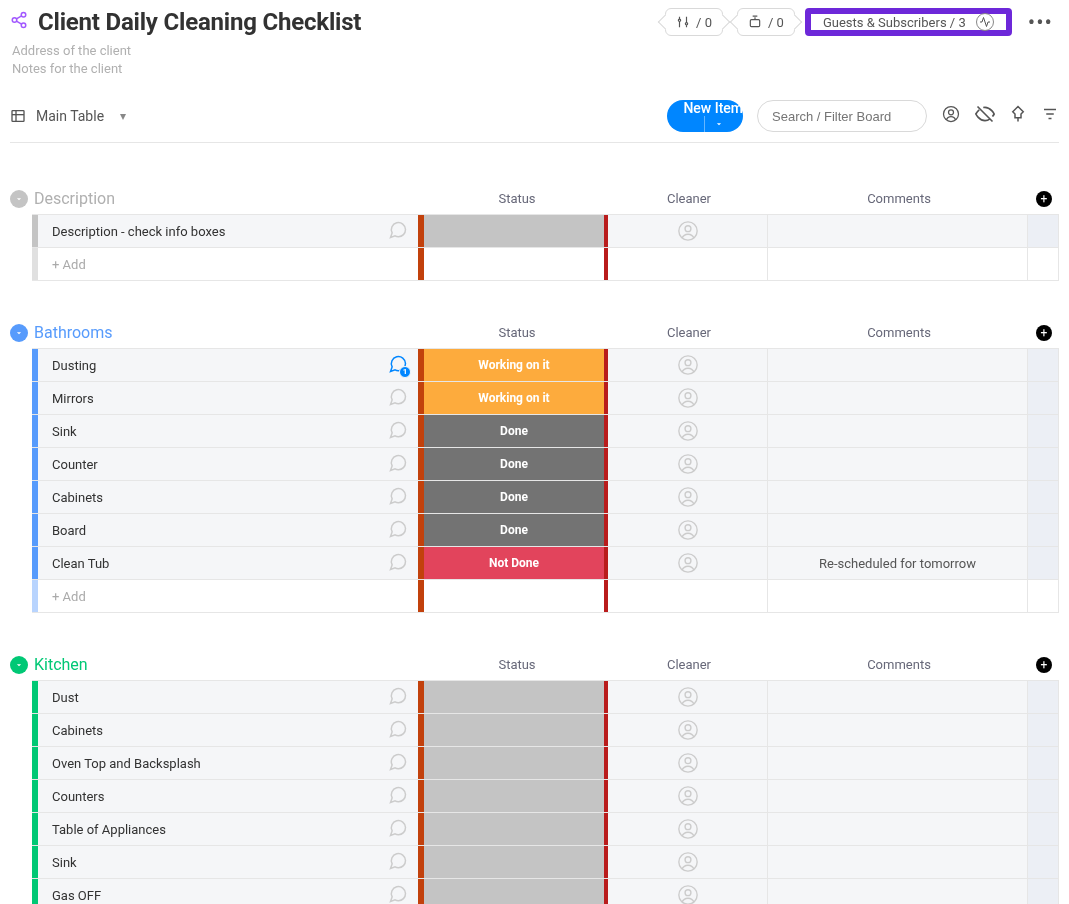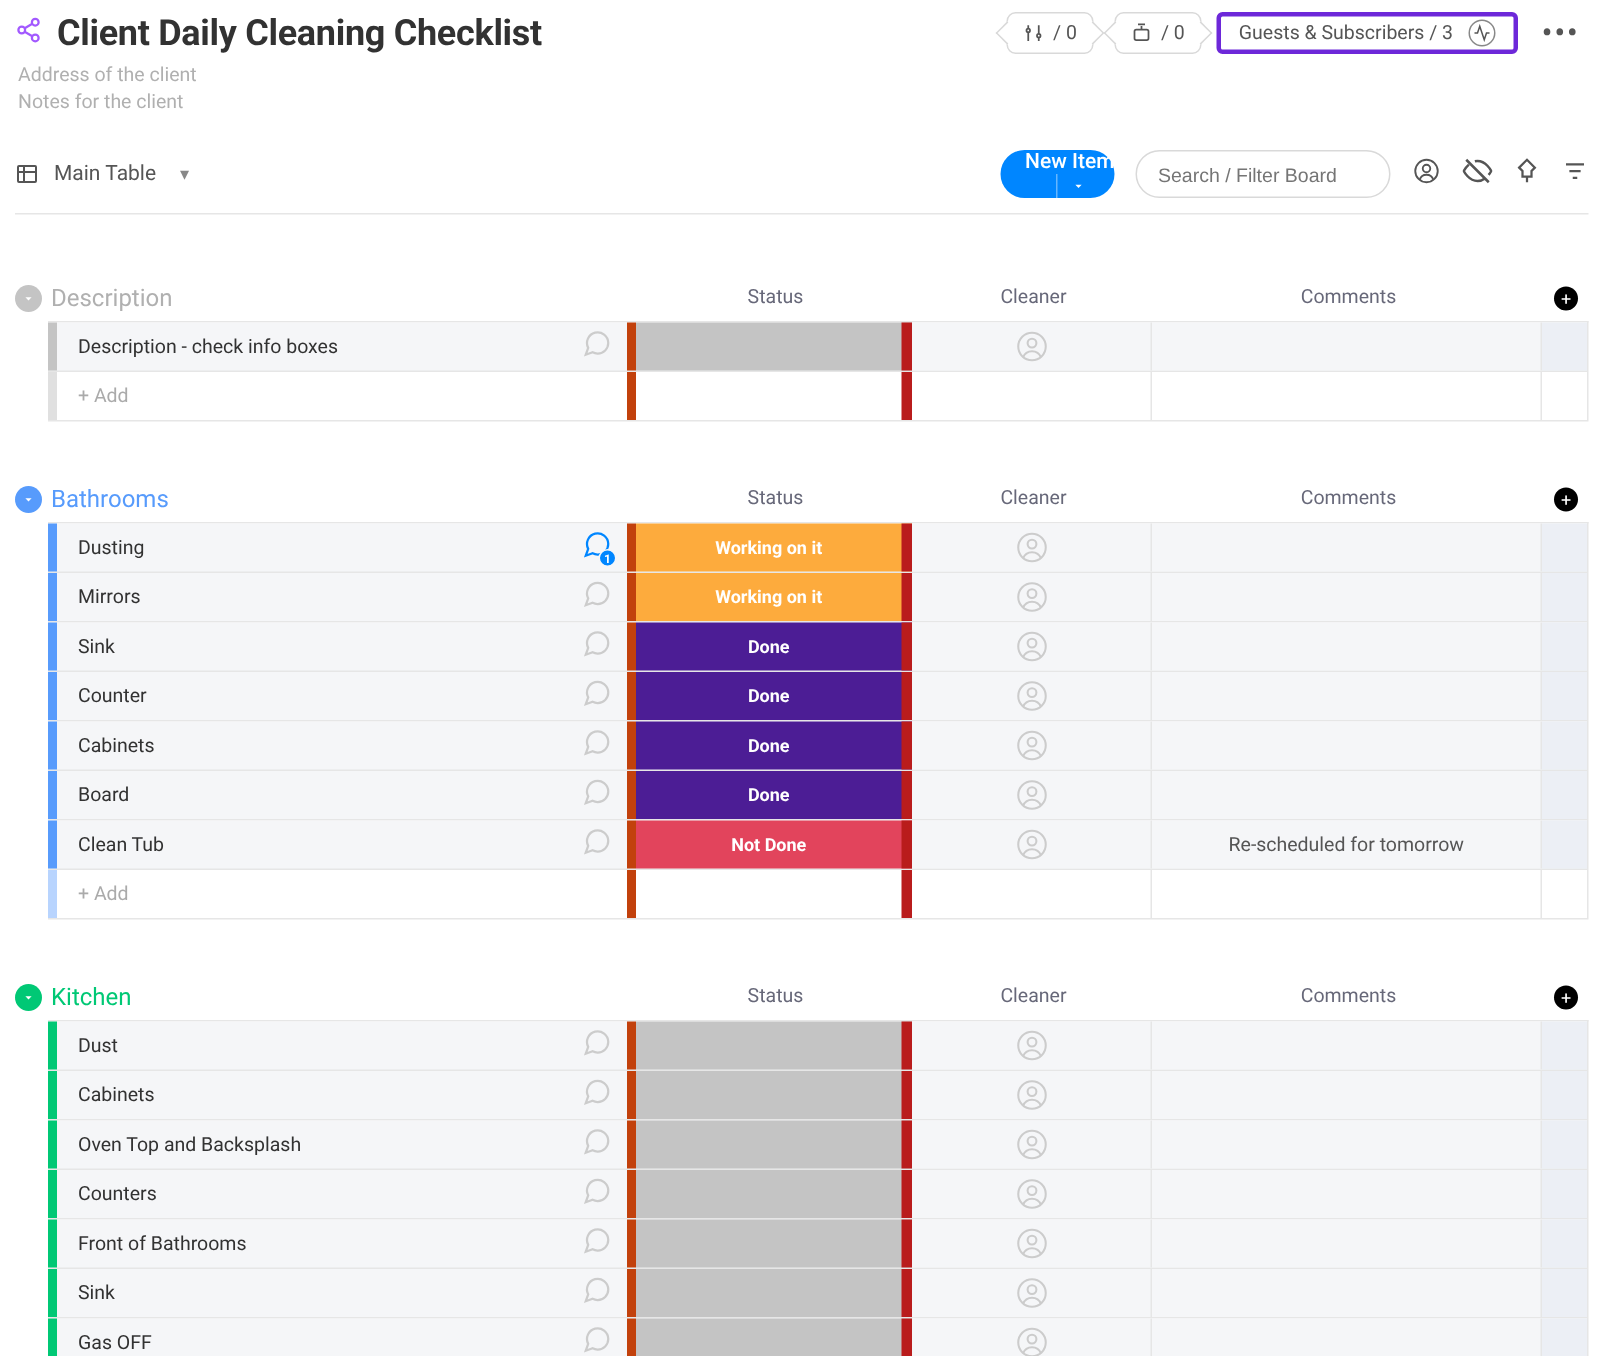--- a/index.html
+++ b/index.html
@@ -10,21 +10,21 @@
   .title-row { display: flex; align-items: center; justify-content: space-between; }
   .title-left { display: flex; align-items: center; gap: 10px; }
   .share-icon { color: #a259ff; }
   .board-title { font-size: 24px; font-weight: 700; color: #323232; letter-spacing: -0.2px; }
   .title-right { display: flex; align-items: center; gap: 10px; }
   .hex-pill { border: 1px solid #d9d9d9; height: 28px; display:flex; align-items:center; padding: 0 10px; border-radius: 6px; gap:6px; font-size: 13px; color:#555; background:#fff; position: relative; }
   .hex-pill::before, .hex-pill::after { content:""; position:absolute; top:50%; width:10px; height:10px; background:#fff; border:1px solid #d9d9d9; transform: translateY(-50%) rotate(45deg); }
   .hex-pill::before { left:-6px; border-right:none; border-top:none; }
   .hex-pill::after { right:-6px; border-left:none; border-bottom:none; }
   .hex-group { display:flex; gap: 14px; }
-  .guests-pill { border:3px solid #6d28d9; height:28px; display:flex; align-items:center; padding:0 12px; border-radius:4px; gap:10px; font-size:13px; color:#555; }
+  .guests-pill { border:6px solid #6d28d9; height:28px; display:flex; align-items:center; padding:0 12px; border-radius:4px; gap:10px; font-size:13px; color:#555; }
   .heartbeat-icon { width:18px; height:18px; border-radius:50%; border:1px solid #888; display:flex; align-items:center; justify-content:center; }
   .more-dots { font-size:22px; color:#555; padding:0 6px; cursor:pointer; letter-spacing:1px; }
   .subtitle { color: #b0b0b0; font-size: 13px; margin-top: 6px; line-height: 1.4; padding-left: 2px; }
 
   
   .toolbar { display:flex; align-items:center; justify-content:space-between; margin-top: 22px; padding-bottom: 10px; border-bottom: 1px solid #e6e6e6; }
   .toolbar-left { display:flex; align-items:center; gap:10px; color:#555; font-size:14px; }
   .table-icon { width:16px; height:16px; }
   .chev { font-size:12px; color:#888; margin-left:6px; }
   .toolbar-right { display:flex; align-items:center; gap:14px; }
@@ -50,28 +50,28 @@
   
   .rows { margin-left: 22px; border:1px solid #e6e6e6; border-left:none; border-bottom:none; }
   .row { display:flex; align-items:stretch; height:33px; border-bottom:1px solid #e6e6e6; background:#f5f6f8; }
   .row.addrow { background:#fff; }
   .accent { width:6px; flex-shrink:0; }
   .row .name-cell { flex:1; display:flex; align-items:center; padding-left:14px; font-size:13px; color:#323232; border-right:6px solid #c2410c; justify-content:space-between; padding-right:10px; min-width:0; }
   .row.addrow .name-cell { color:#aaa; }
   .chat-icon { color:#ccc; flex-shrink:0; position:relative; }
   .chat-icon.notif { color:#0086ff; }
   .chat-badge { position:absolute; bottom:-1px; right:-3px; background:#0086ff; color:#fff; border-radius:50%; width:12px; height:12px; font-size:8px; display:flex; align-items:center; justify-content:center; border:1px solid #f5f6f8; font-weight:bold; }
-  .row .status-cell { width:184px; border-right:7px solid #b91c1c; display:flex; align-items:center; justify-content:center; font-size:12px; font-weight:700; color:#fff; }
+  .row .status-cell { width:184px; border-right:4px solid #b91c1c; display:flex; align-items:center; justify-content:center; font-size:12px; font-weight:700; color:#fff; }
   .row .cleaner-cell { width:160px; border-right:1px solid #e6e6e6; display:flex; align-items:center; justify-content:center; background:#f5f6f8; }
   .avatar { width:22px; height:22px; }
   .row .comments-cell { width:260px; border-right:1px solid #e6e6e6; display:flex; align-items:center; justify-content:center; font-size:13px; color:#555; background:#f5f6f8; }
   .row .end-cell { width:30px; background:#eceff5; }
   .status-empty { background:#c4c4c4; }
   .status-workingonit { background:#fdab3d; }
-  .status-done { background:#4c1d95; }
+  .status-done { background:#737373; }
   .status-notdone { background:#e2445c; }
   .row.addrow .status-cell, .row.addrow .cleaner-cell, .row.addrow .comments-cell, .row.addrow .end-cell { background:#fff; }
 
   
   .grp-grey .accent { background:#c4c4c4; }
   .grp-grey .group-name { color:#b0b0b0; }
   .grp-grey .fold-btn { background:#c4c4c4; }
   .grp-blue .accent { background:#579bfc; }
   .grp-blue .group-name { color:#579bfc; }
   .grp-blue .fold-btn { background:#579bfc; }
@@ -480,21 +480,21 @@
                 <circle cx="12" cy="9.5" r="3.2"></circle>
                 <path d="M5.5 20c1.2-3.2 4-4.5 6.5-4.5s5.3 1.3 6.5 4.5"></path>
               </svg>
             </div>
       <div class="comments-cell"></div>
       <div class="end-cell"></div>
           </div>
           <div class="row">
       <div class="accent"></div>
       <div class="name-cell">
-        <span>Front of Bathrooms</span>
+        <span>Table of Appliances</span>
         <span class="chat-icon"><svg width="20" height="20" viewBox="0 0 24 24" fill="none" stroke="currentColor" stroke-width="1.8">
                   <path d="M21 11.5a8.38 8.38 0 01-8.5 8.5 8.5 8.5 0 01-4-.95L3 21l1.95-5.5A8.5 8.5 0 1121 11.5z"></path>
                 </svg></span>
       </div>
       <div class="status-cell status-empty"></div>
       <div class="cleaner-cell">
               <svg class="avatar" viewBox="0 0 24 24" fill="none" stroke="#ccc" stroke-width="1.5">
                 <circle cx="12" cy="12" r="10"></circle>
                 <circle cx="12" cy="9.5" r="3.2"></circle>
                 <path d="M5.5 20c1.2-3.2 4-4.5 6.5-4.5s5.3 1.3 6.5 4.5"></path>

